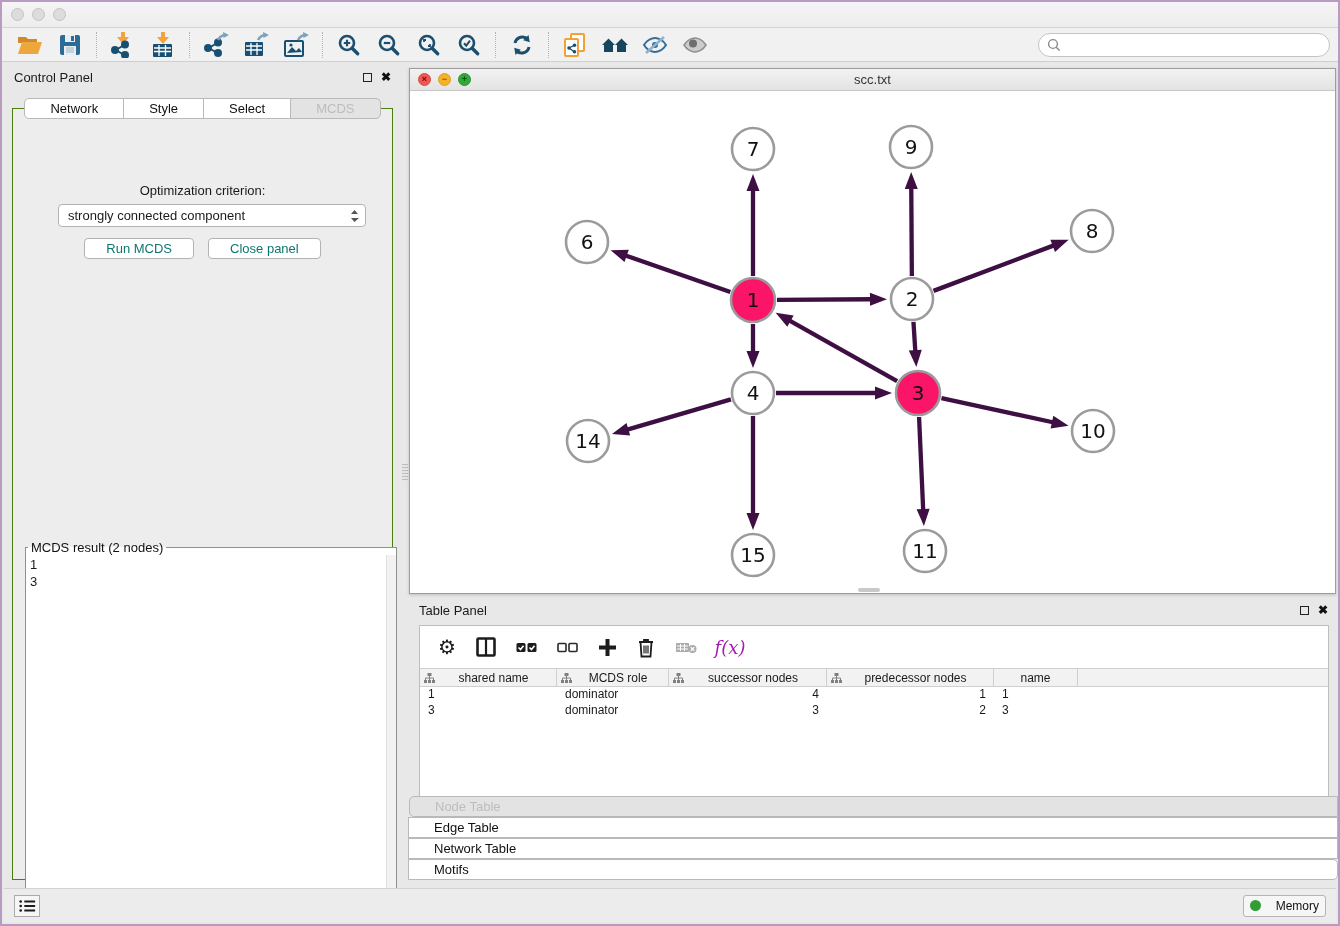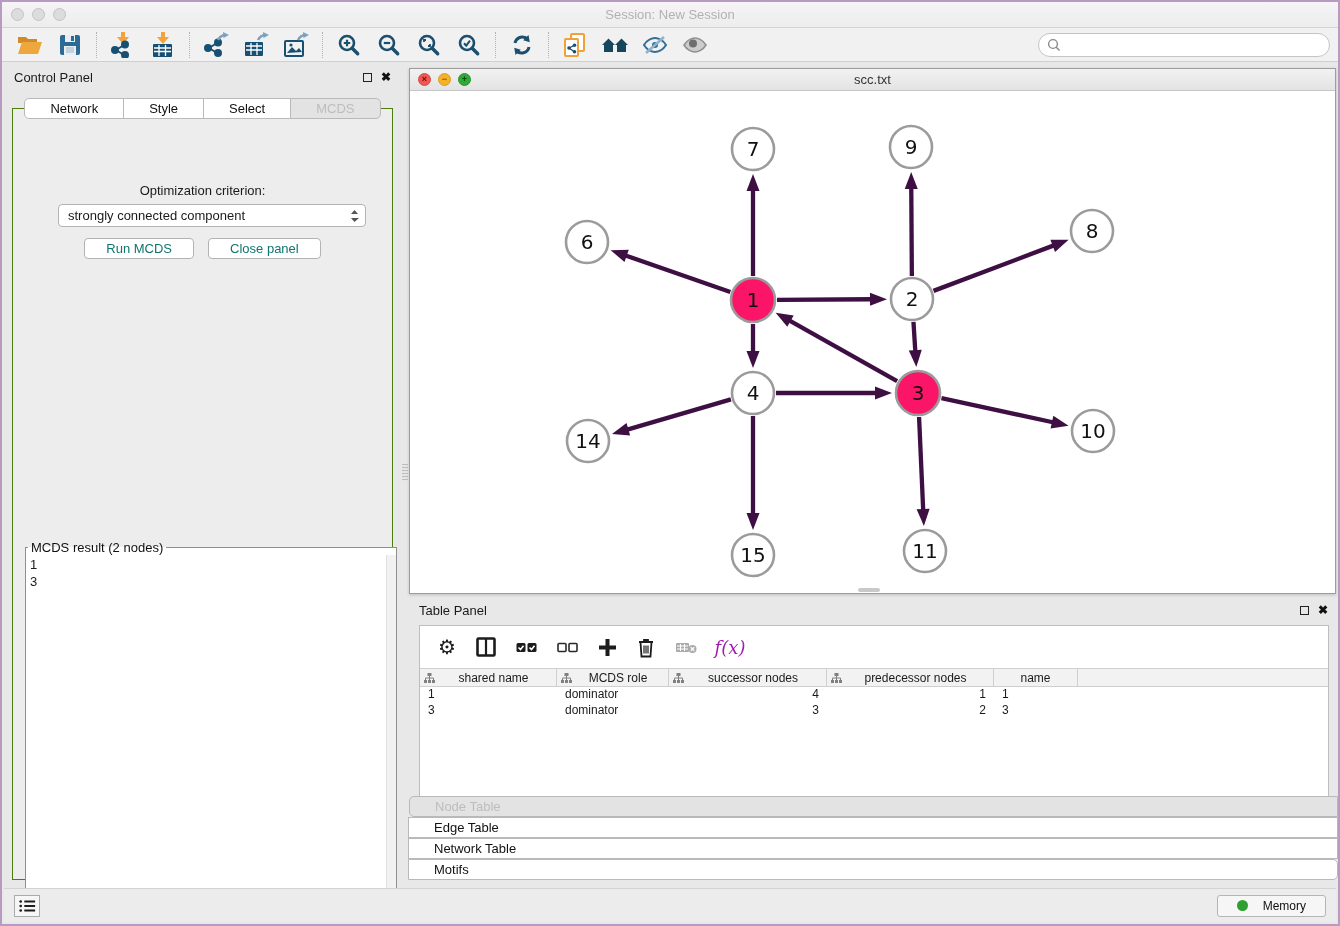--- a/index.html
+++ b/index.html
@@ -79,34 +79,33 @@
   .gh-cell .gh-label { flex:1; text-align:center; }
   .grid-row { display:flex; height:16px; font-size:12px; }
   .gr-cell { padding:0 8px; white-space:nowrap; overflow:hidden; }
   .tp-tabs { bottom:8px;flex-direction:column; }
   
   .statusbar { position:absolute; left:2px; right:2px; bottom:2px; height:34px; background:#ececec; border-top:1px solid #d2d2d2;
     display:flex; align-items:center; padding:0 10px; }
   .sq-btn { width:26px; height:22px; background:#f6f6f6; border:1px solid #ababab; display:flex; align-items:center;
     justify-content:center; }
   .mem-btn { margin-left:auto; height:22px; background:#f6f6f6; border:1px solid #b5b5b5; border-radius:3px;
-    display:flex; align-items:center; gap:15px; padding:0 19px; font-size:12px; color:#111; }
+    display:flex; align-items:center; gap:15px; padding:0 6px; font-size:12px; color:#111; }
   .mem-dot { width:11px; height:11px; border-radius:50%; }
   svg { display:block; }
 </style>
 </head>
 <body>
 
 <div class="titlebar">
   <div class="dots">
     <span class="dot"></span>
     <span class="dot"></span>
     <span class="dot"></span>
   </div>
-  <div class="title">Session: New Session</div>
 </div>
 
 <div class="toolbar">
   <div class="tbtn">
     <svg width="26" height="22" viewBox="0 0 26 22">
       <path fill="#d08a28" d="M1 3h8l2 2h9v4H1z"></path>
         <path fill="#eda73d" d="M1 20l4-12h20l-4 12z"></path>
       </svg>
   </div>
   <div class="tbtn">

